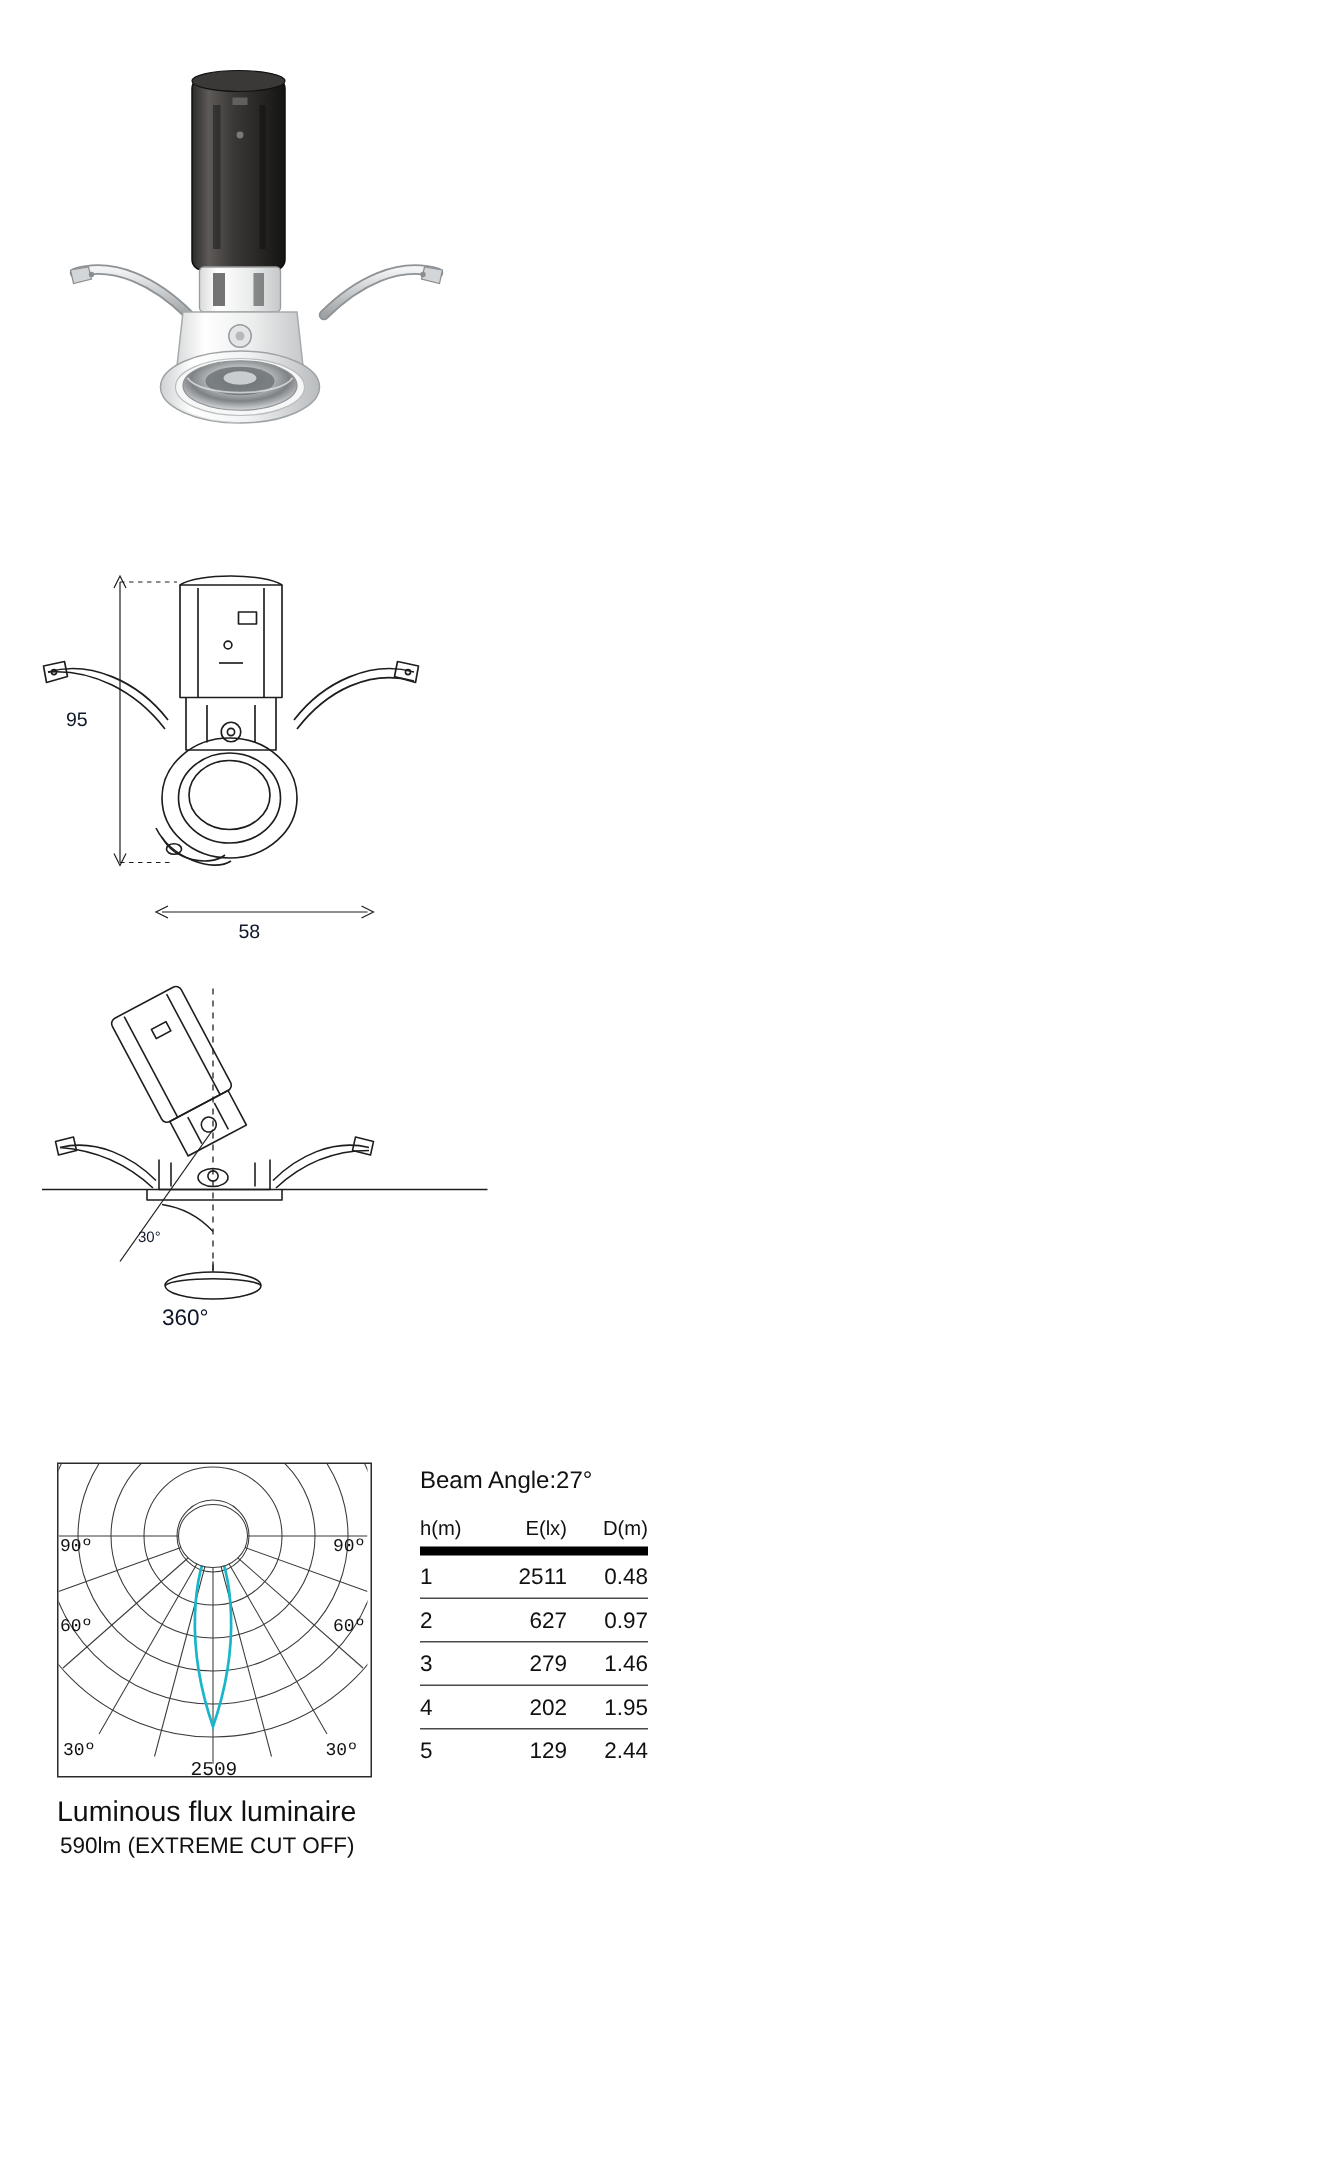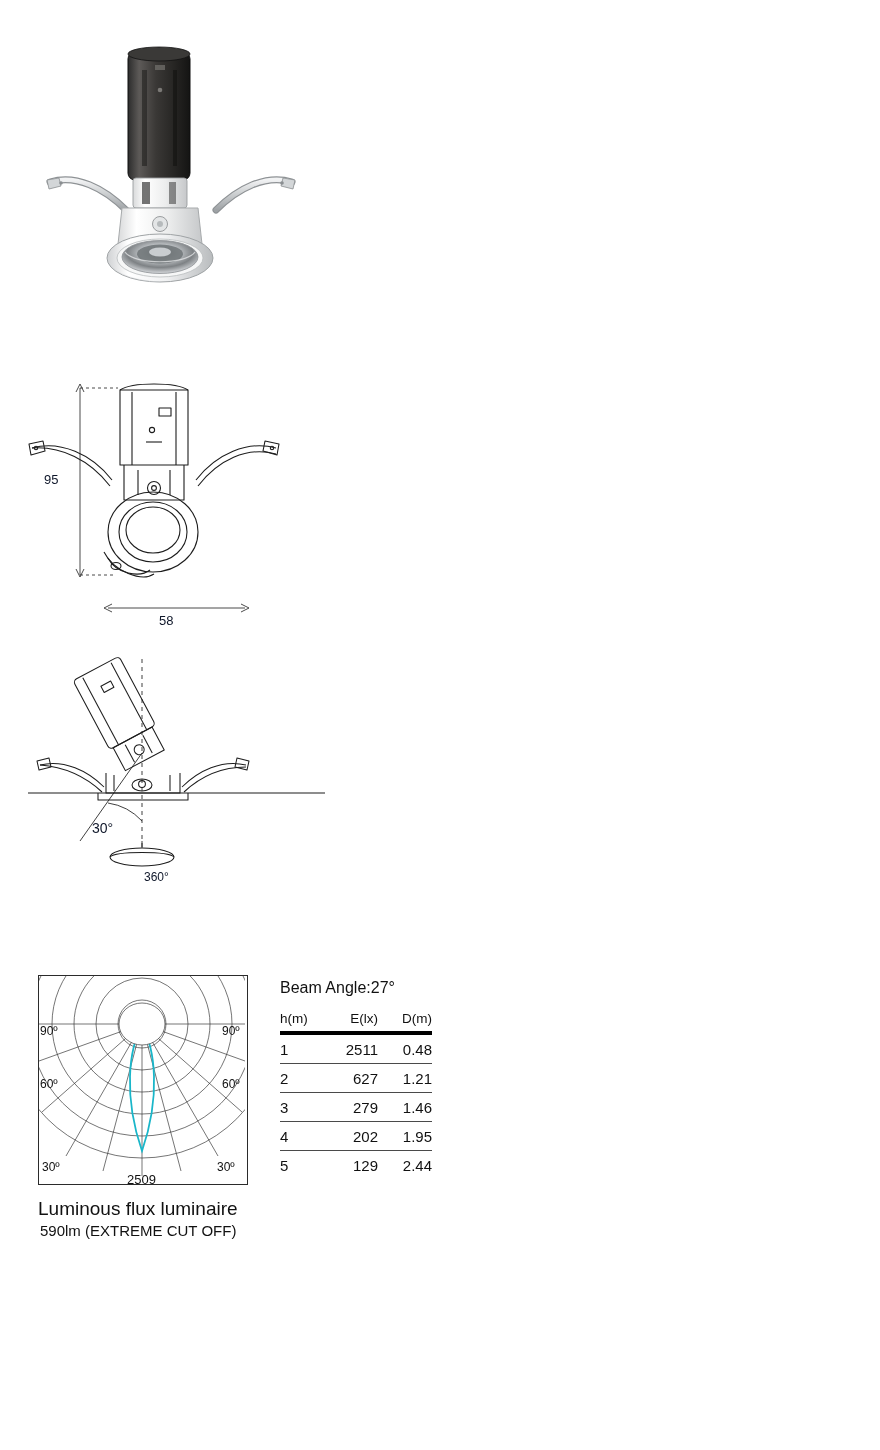--- a/index.html
+++ b/index.html
@@ -47,38 +47,38 @@
   #dim-width-label  { left: 143px; top: 613px; margin-left: 16px; }
 
   
   #tilt-drawing {
     position: absolute;
     left: 20px;
     top: 645px;
     width: 320px;
     height: 250px;
   }
-  #tilt-angle-label { left: 92px; top: 820px; font-size: 14px; }
-  #rotation-angle-label { left: 108px; top: 870px; font-size: 12px; margin-left: 36px; }
+  #tilt-angle-label { left: 92px; top: 820px; font-size: 10px; }
+  #rotation-angle-label { left: 108px; top: 870px; font-size: 15px; }
 
   
   #photometric-diagram {
     position: absolute;
     left: 38px;
     top: 975px;
     width: 208px;
     height: 208px;
     border: 1px solid #2b2b2b;
     background: #fff;
   }
   .polar-label {
     position: absolute;
     font-size: 12px;
     color: #111;
-    font-family: Liberation Sans, sans-serif;
+    font-family: Liberation Mono, monospace;
   }
   #polar-90-left  { left: 40px;  top: 1024px; }
   #polar-90-right { left: 222px; top: 1024px; }
   #polar-60-left  { left: 40px;  top: 1077px; }
   #polar-60-right { left: 222px; top: 1077px; }
   #polar-30-left  { left: 42px;  top: 1160px; }
   #polar-30-right { left: 217px; top: 1160px; }
   #polar-center-value {
     left: 127px; top: 1172px; font-size: 13px;
   }
@@ -117,21 +117,21 @@
   table.beam-table {
     border-collapse: collapse;
     width: 152px;
     font-size: 15px;
     color: #111;
   }
   table.beam-table th {
     font-weight: normal;
     font-size: 13.5px;
     padding: 0 0 5px 0;
-    border-bottom: 4px solid #000000;
+    border-bottom: 6px solid #000000;
     text-align: right;
   }
   table.beam-table th.col-h { text-align: left; width: 38px; }
   table.beam-table th.col-e { width: 60px; }
   table.beam-table th.col-d { width: 54px; }
   table.beam-table td {
     padding: 6px 0 5px 0;
     border-bottom: 1px solid #4a4a4a;
     text-align: right;
     font-size: 15px;
@@ -374,21 +374,21 @@
       </thead>
       <tbody>
         <tr>
           <td class="col-h">1</td>
           <td>2511</td>
           <td>0.48</td>
         </tr>
         <tr>
           <td class="col-h">2</td>
           <td>627</td>
-          <td>1.21</td>
+          <td>0.97</td>
         </tr>
         <tr>
           <td class="col-h">3</td>
           <td>279</td>
           <td>1.46</td>
         </tr>
         <tr>
           <td class="col-h">4</td>
           <td>202</td>
           <td>1.95</td>

